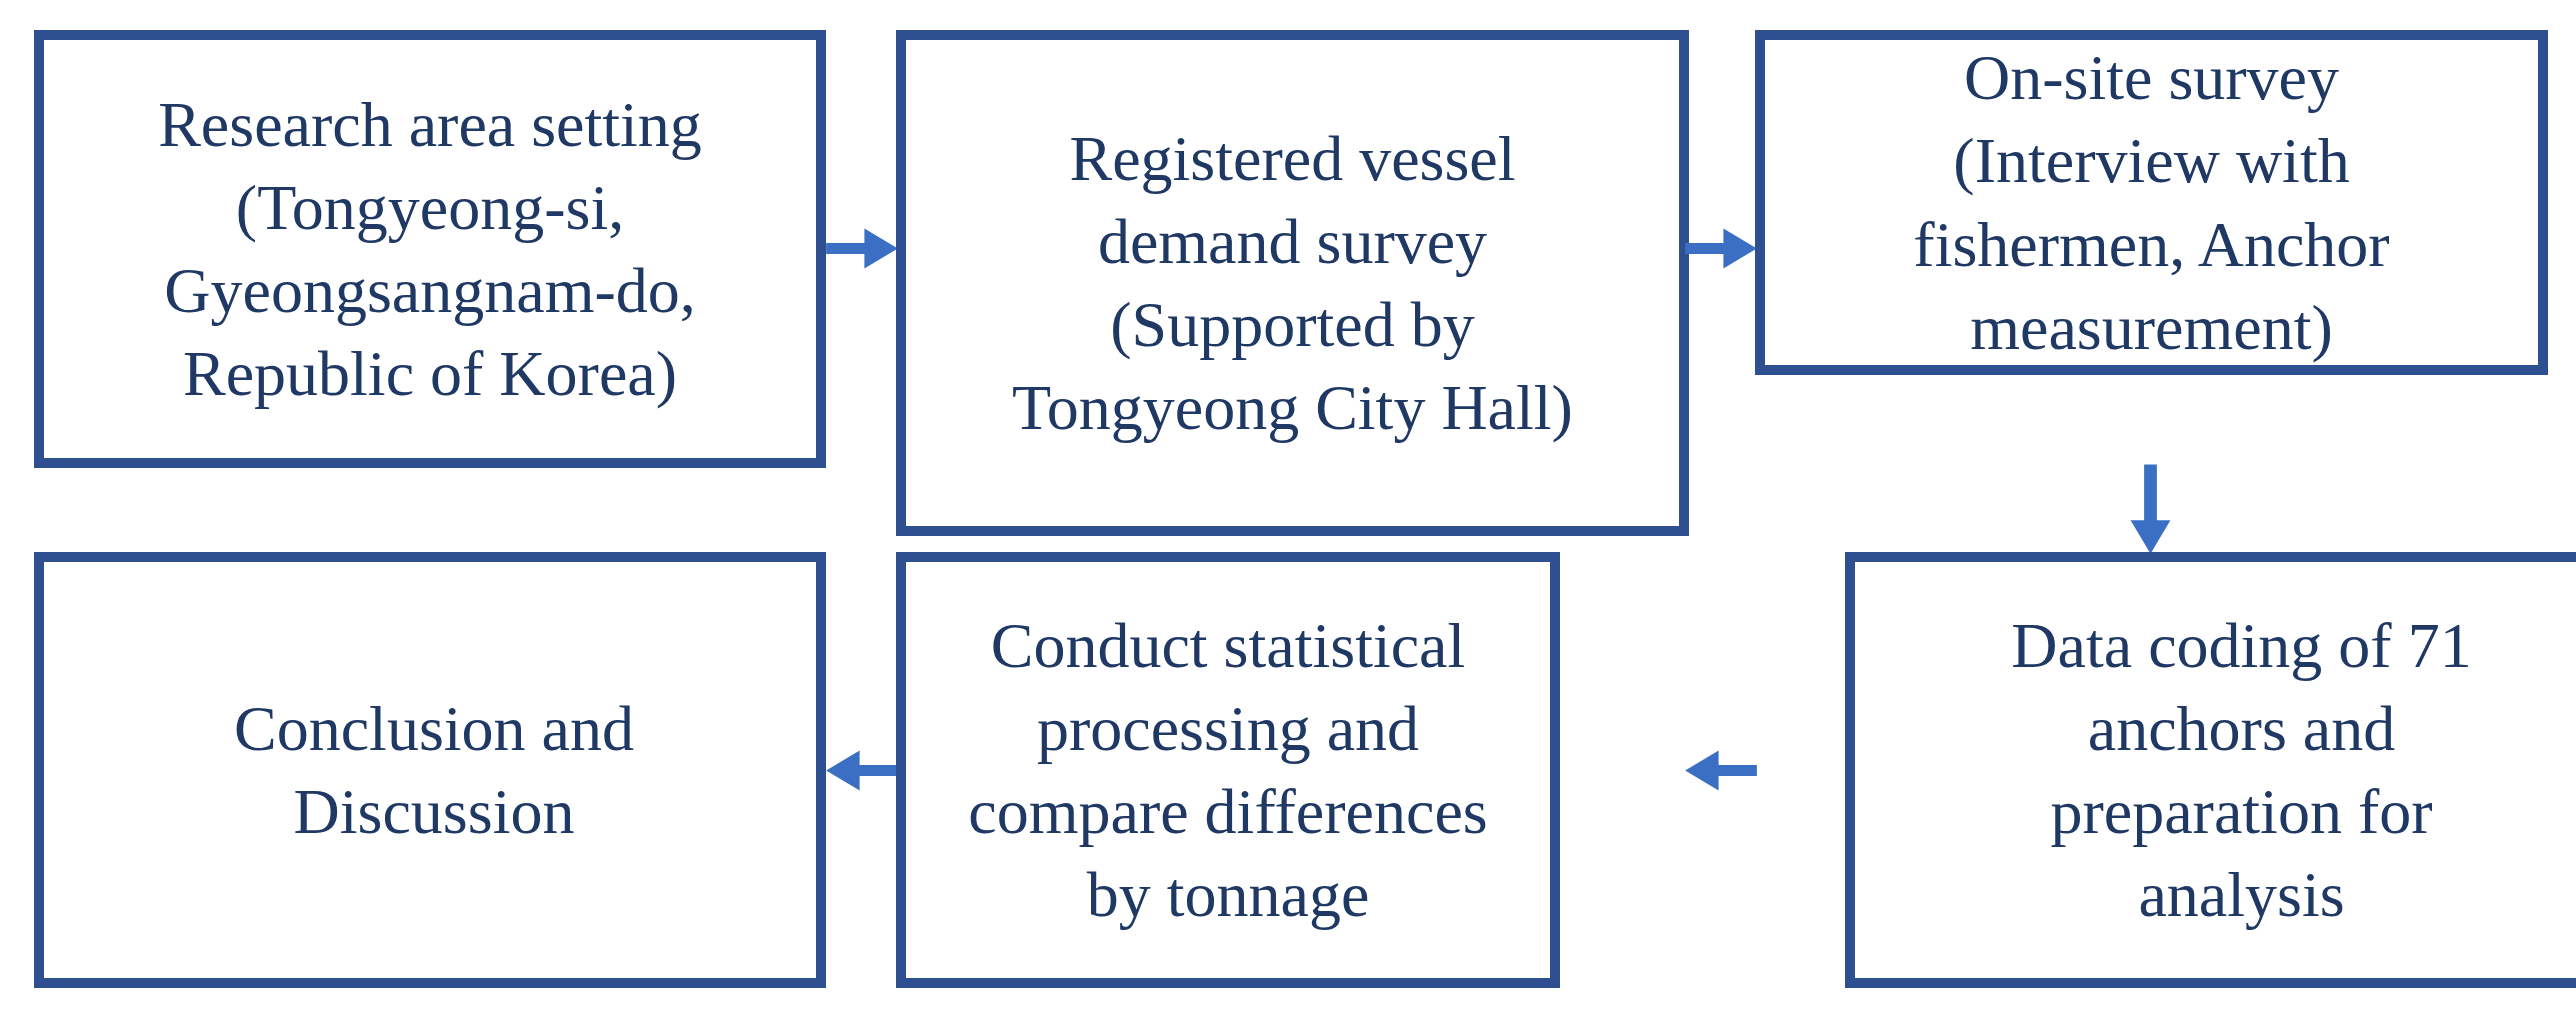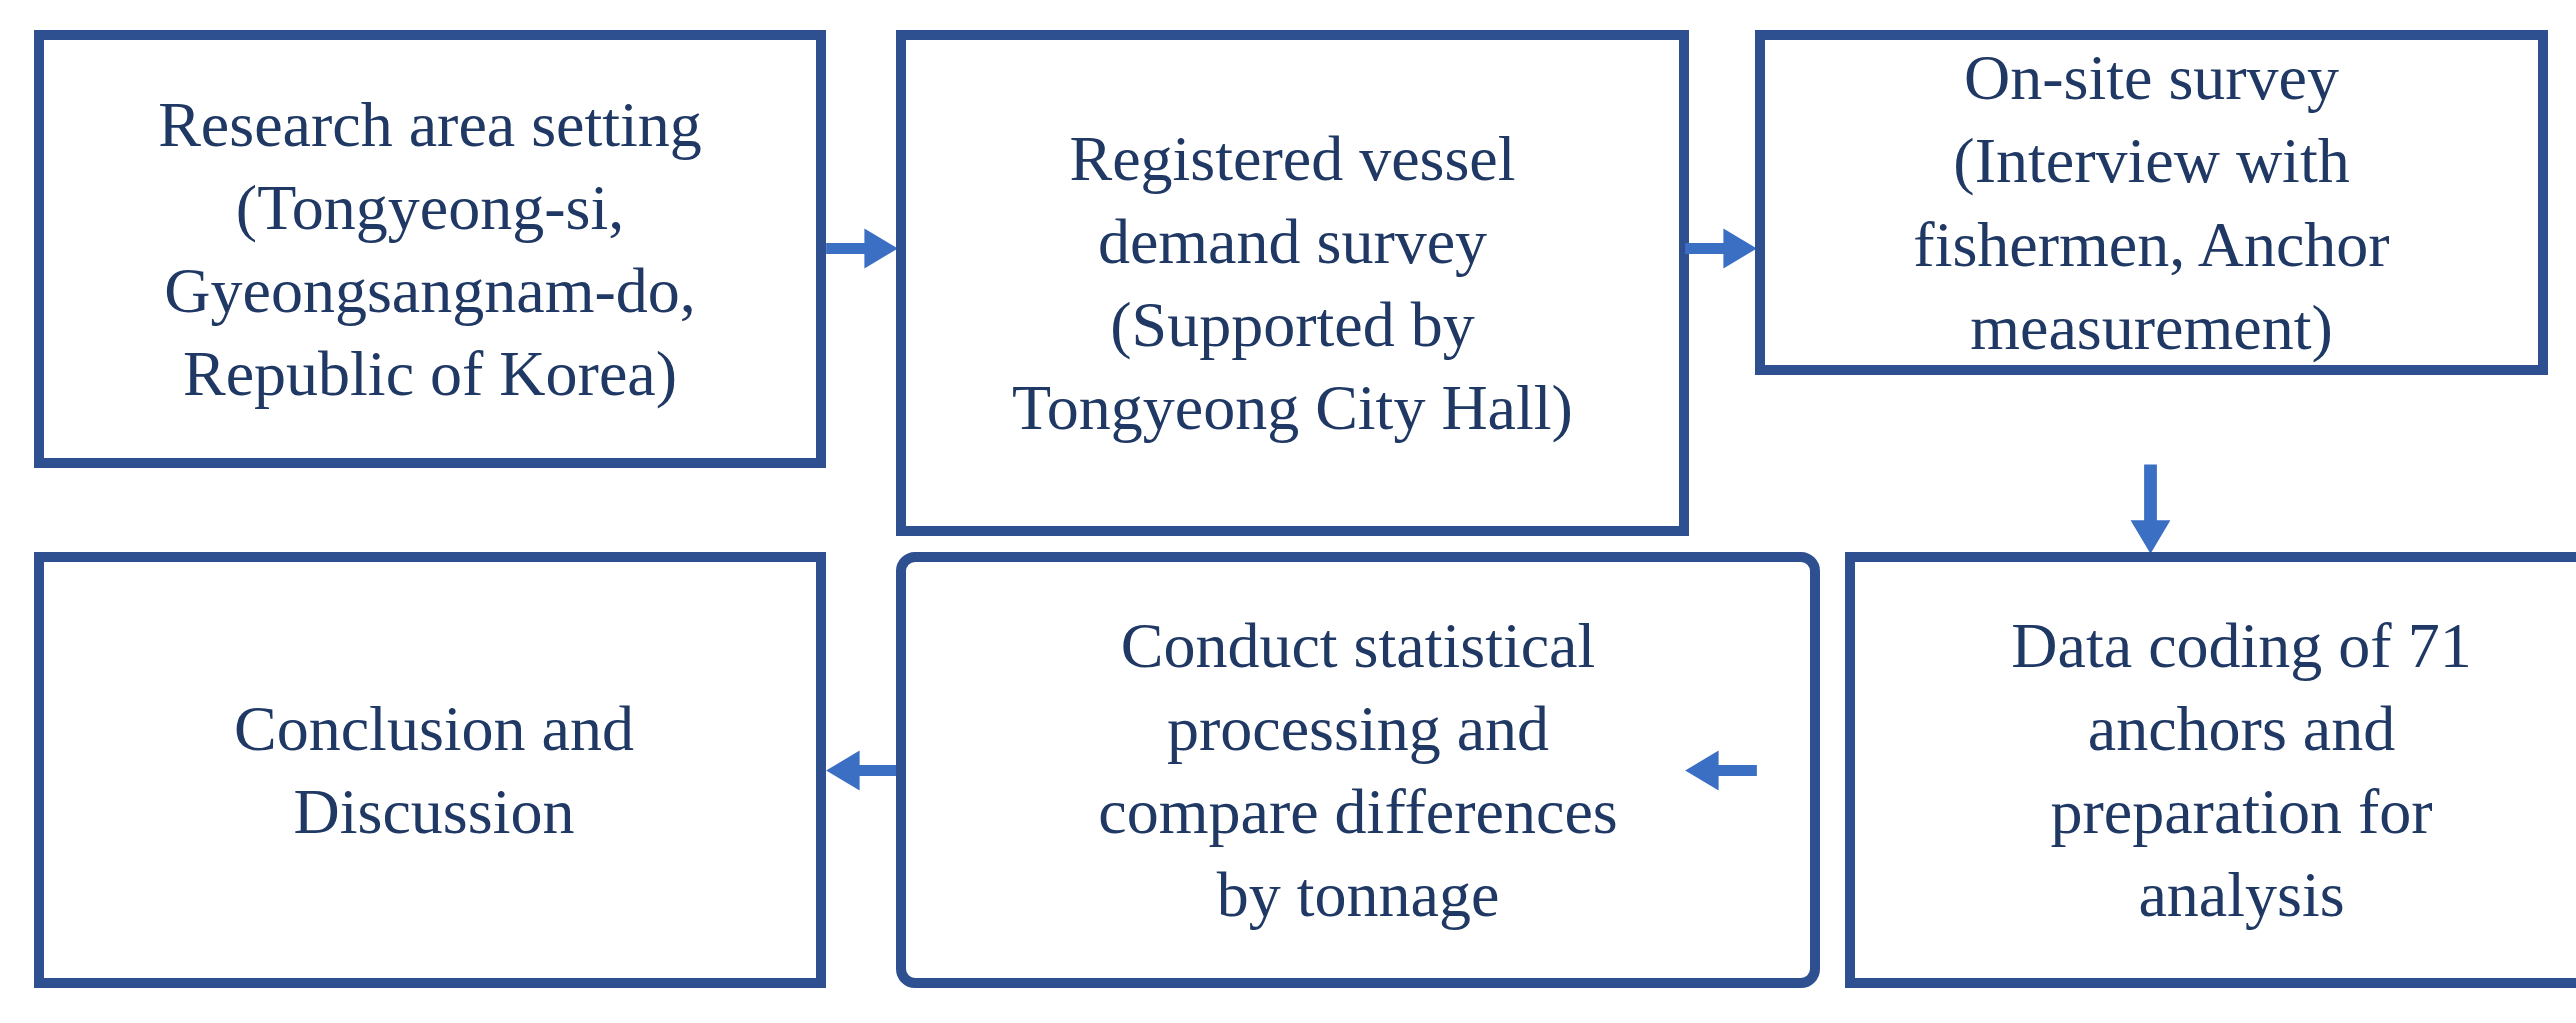--- a/index.html
+++ b/index.html
@@ -42,21 +42,21 @@
     white-space: pre-line;
   }
 
   
   #box-research-area  { left: 34px;   top: 30px;  width: 792px; height: 438px; }
   #box-vessel-demand  { left: 896px; top: 30px;  width: 793px; height: 506px; }
   #box-onsite-survey  { left: 1755px; top: 30px;  width: 793px; height: 345px; }
 
   
   #box-conclusion     { left: 34px;   top: 552px; width: 792px; height: 436px; padding-left: 8px; }
-  #box-statistical    { left: 896px; top: 552px; width: 924px; height: 436px; border-radius: 19px; }
+  #box-statistical    { left: 896px; top: 552px; width: 664px; height: 436px; }
   #box-data-coding    { left: 1845px; top: 552px; width: 793px; height: 436px; }
 
   
   .arrow {
     position: absolute;
   }
   .arrow svg { display: block; }
 
   
   #arrow-research-to-vessel { left: 826px; top: 223px; width: 72px; height: 51px; }

